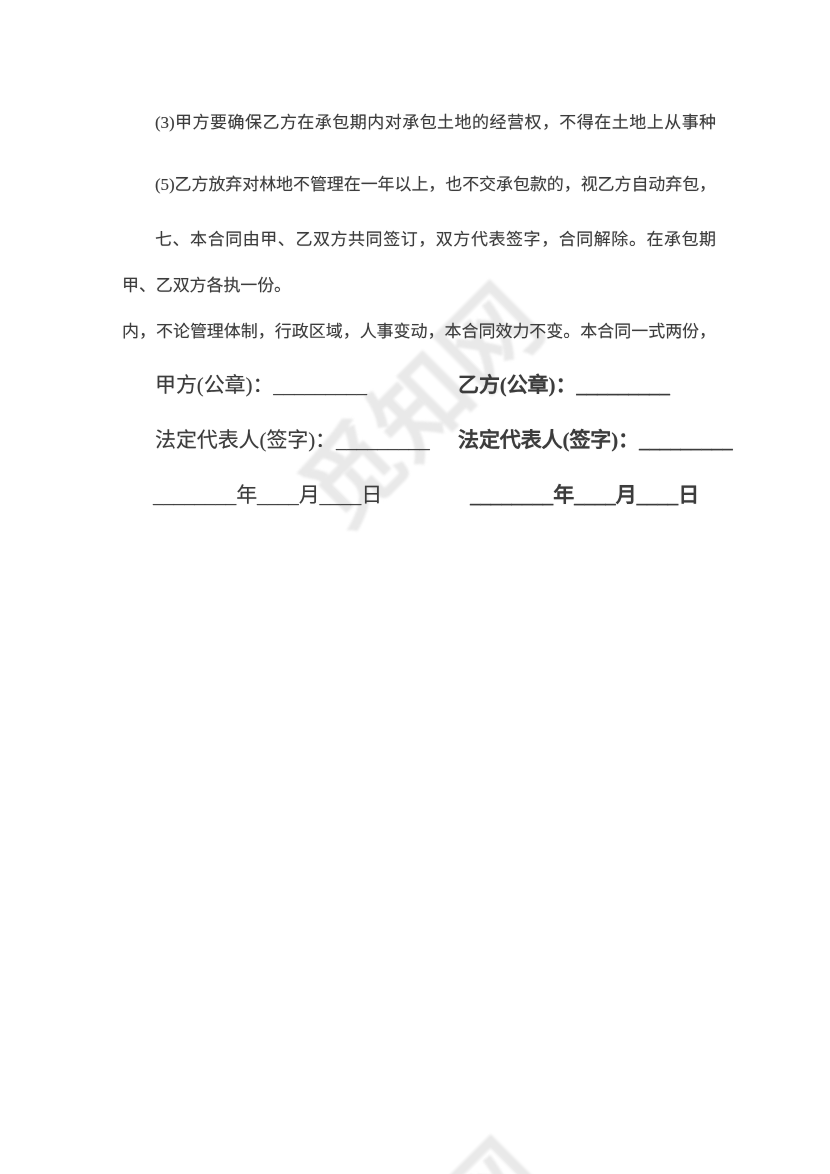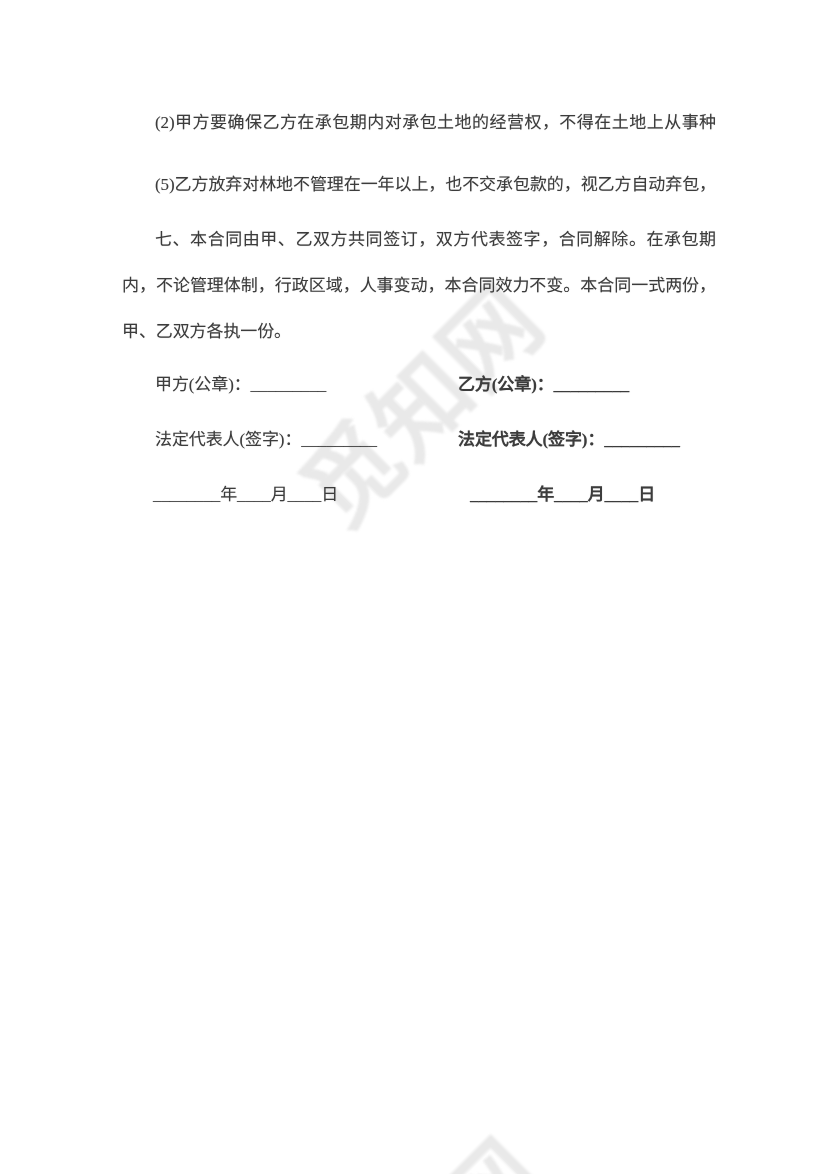--- a/index.html
+++ b/index.html
@@ -55,21 +55,21 @@
     text-align-last: justify;
   }
   .indent { padding-left: 33px; }
   .para { margin: 0; }
   .p1 { margin-bottom: 16px; }
   .p2 { margin-bottom: 9px; }
   .p3 { margin-bottom: 7px; }
   .sig-row {
     display: flex;
     padding-left: 33px;
-    font-size: 17px;
+    font-size: 21px;
     line-height: 46px;
     letter-spacing: -0.1px;
     white-space: nowrap;
   }
   .sig-row .ca { width: 303px; flex: 0 0 auto; }
   .sig-row .cb { flex: 0 0 auto; font-weight: bold; }
   .mb9 { margin-bottom: 9px; }
   .date-row { padding-left: 31px; align-items: center; }
   .date-row .ca { width: 317px; }
 </style>
@@ -78,31 +78,31 @@
 
 <div class="page">
 
   <div class="wm" id="wm-mid">觅知网</div>
 
   <div class="wm" id="wm-bottom">觅知网</div>
 
   <div class="content">
 
     <div class="para p1">
-      <div class="line fill indent">(2)甲方要确保乙方在承包期内对承包土地的经营权，不得在土地上从事种</div>
+      <div class="line fill indent">(3)甲方要确保乙方在承包期内对承包土地的经营权，不得在土地上从事种</div>
     </div>
 
     <div class="para p2">
       <div class="line fill indent">(5)乙方放弃对林地不管理在一年以上，也不交承包款的，视乙方自动弃包，</div>
     </div>
 
     <div class="para p3">
       <div class="line fill indent">七、本合同由甲、乙双方共同签订，双方代表签字，合同解除。在承包期</div>
+      <div class="line">甲、乙双方各执一份。</div>
       <div class="line fill">内，不论管理体制，行政区域，人事变动，本合同效力不变。本合同一式两份，</div>
-      <div class="line">甲、乙双方各执一份。</div>
     </div>
 
     <div class="sig-row mb9">
       <span class="ca">甲方(公章)：_________</span>
       <span class="cb">乙方(公章)：_________</span>
     </div>
 
     <div class="sig-row mb9">
       <span class="ca">法定代表人(签字)：_________</span>
       <span class="cb">法定代表人(签字)：_________</span>

